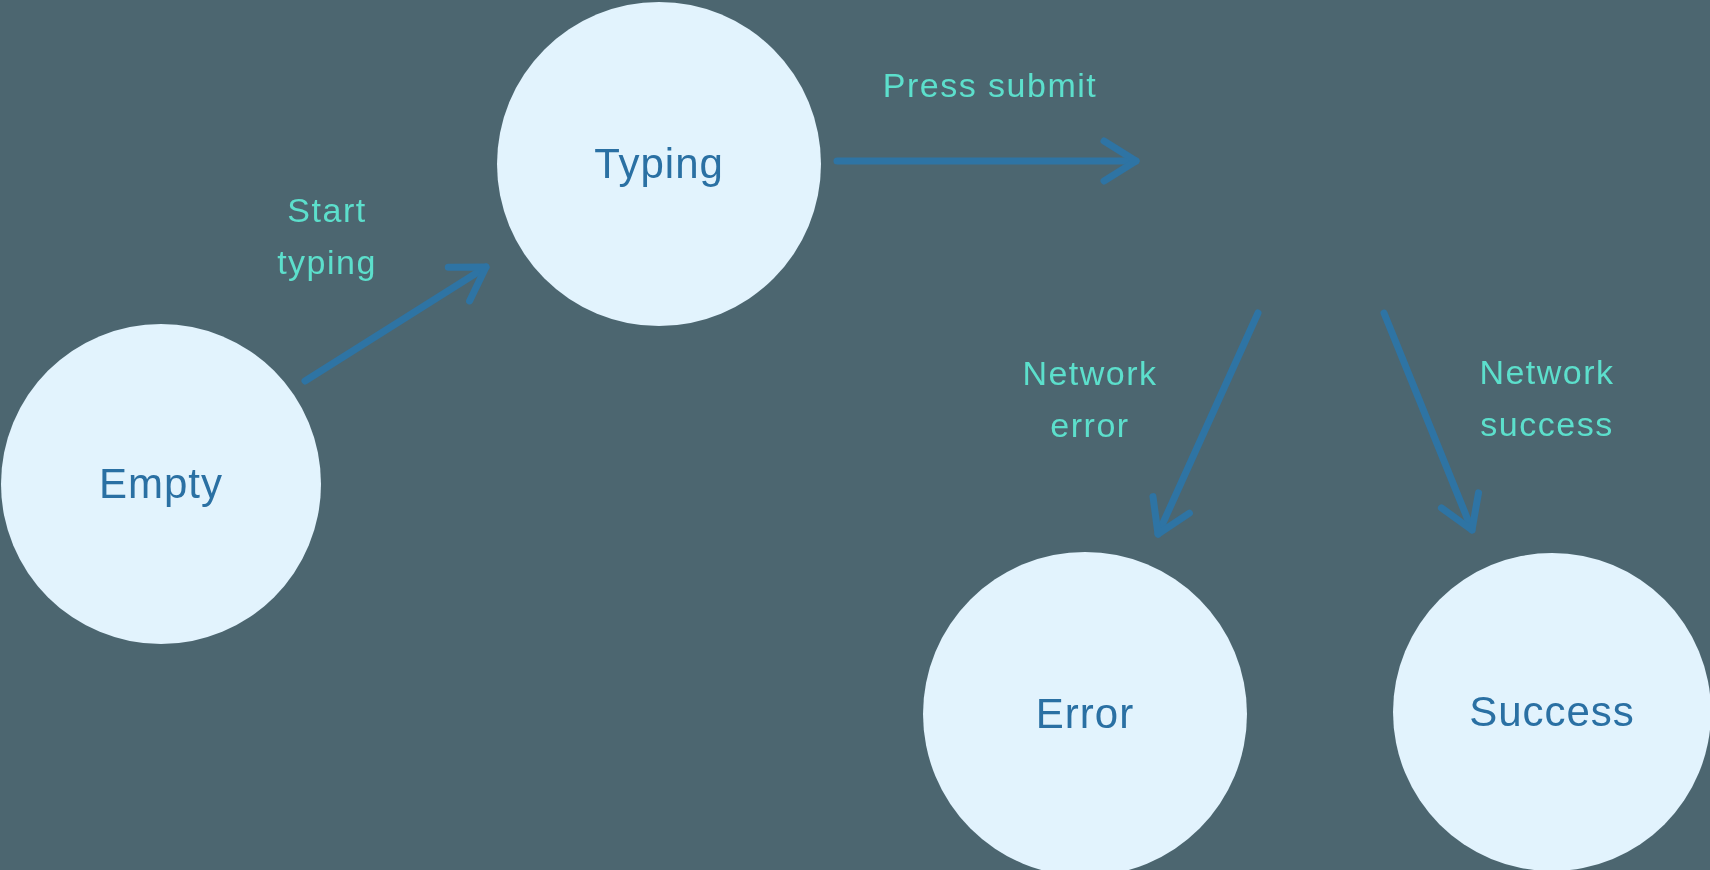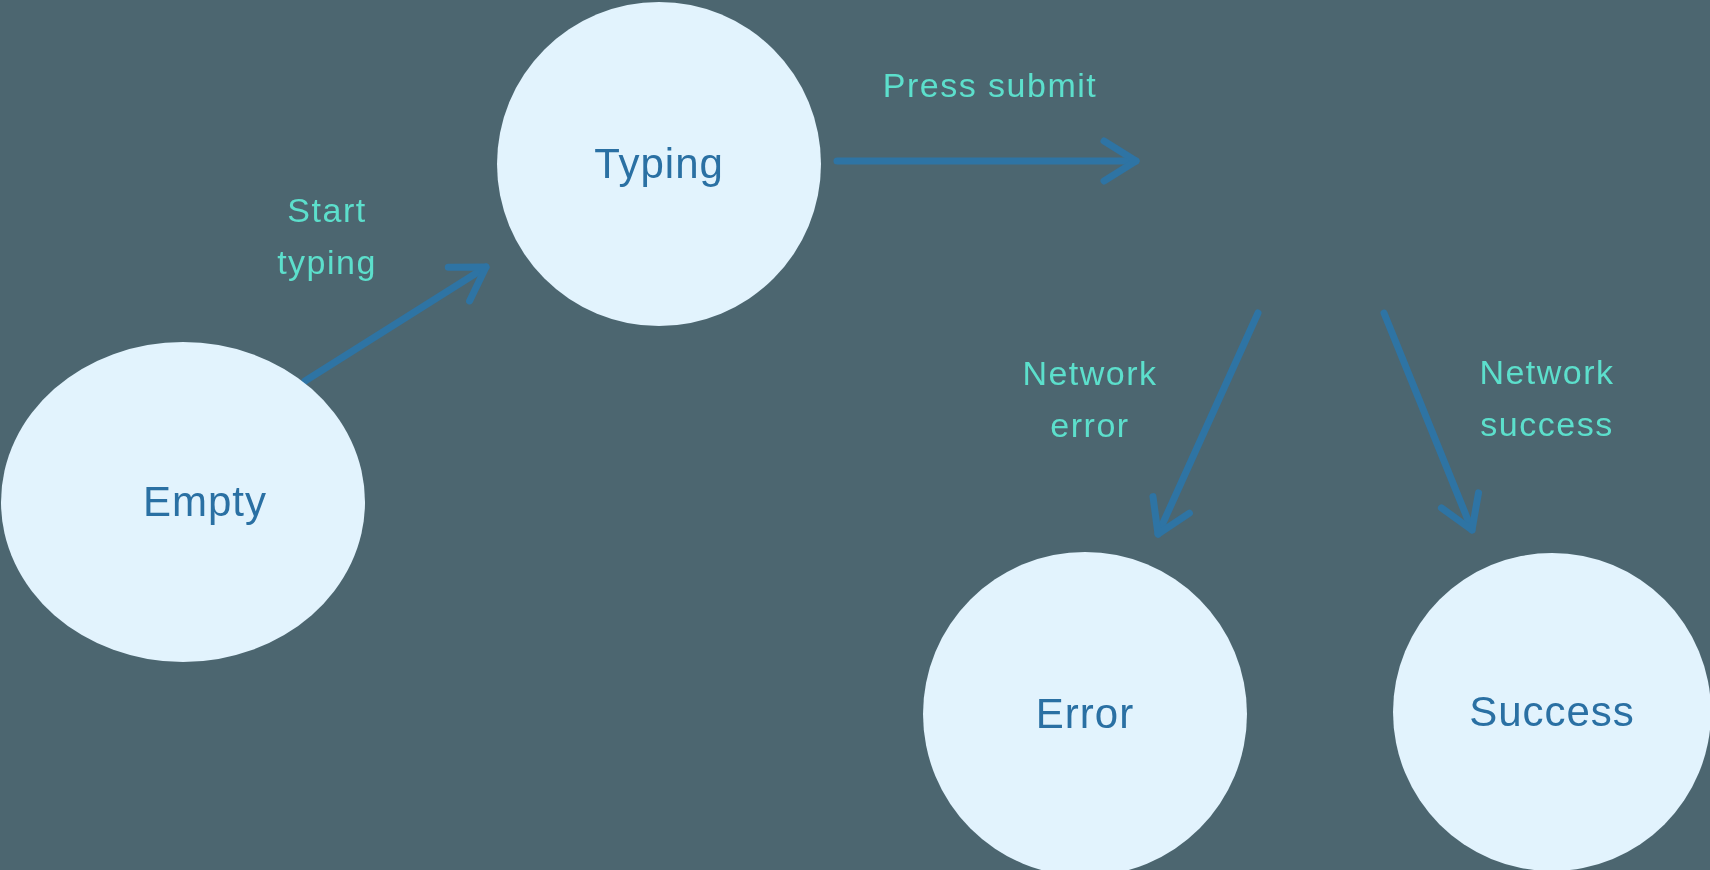--- a/index.html
+++ b/index.html
@@ -34,21 +34,21 @@
     display: flex;
     align-items: center;
     justify-content: center;
   }
   .node-label {
     color: #2A70A3;
     font-size: 42px;
     letter-spacing: 1px;
     white-space: nowrap;
   }
-  .node-empty      { left: 1px;    top: 342px; width: 320px; height: 320px; padding-left: 44px; }
+  .node-empty      { left: 1px;    top: 324px; width: 320px; height: 320px; }
   .node-typing     { left: 497px;  top: 2px;   width: 324px; height: 324px; }
   .node-submitting { left: 1165px; top: 2px;   width: 326px; height: 326px; }
   .node-error      { left: 923px;  top: 552px; width: 324px; height: 324px; }
   .node-success    { left: 1393px; top: 553px; width: 318px; height: 318px; }
 
   .edge-label {
     position: absolute;
     color: #5eead4;
     opacity: 0.92;
     font-size: 34px;

